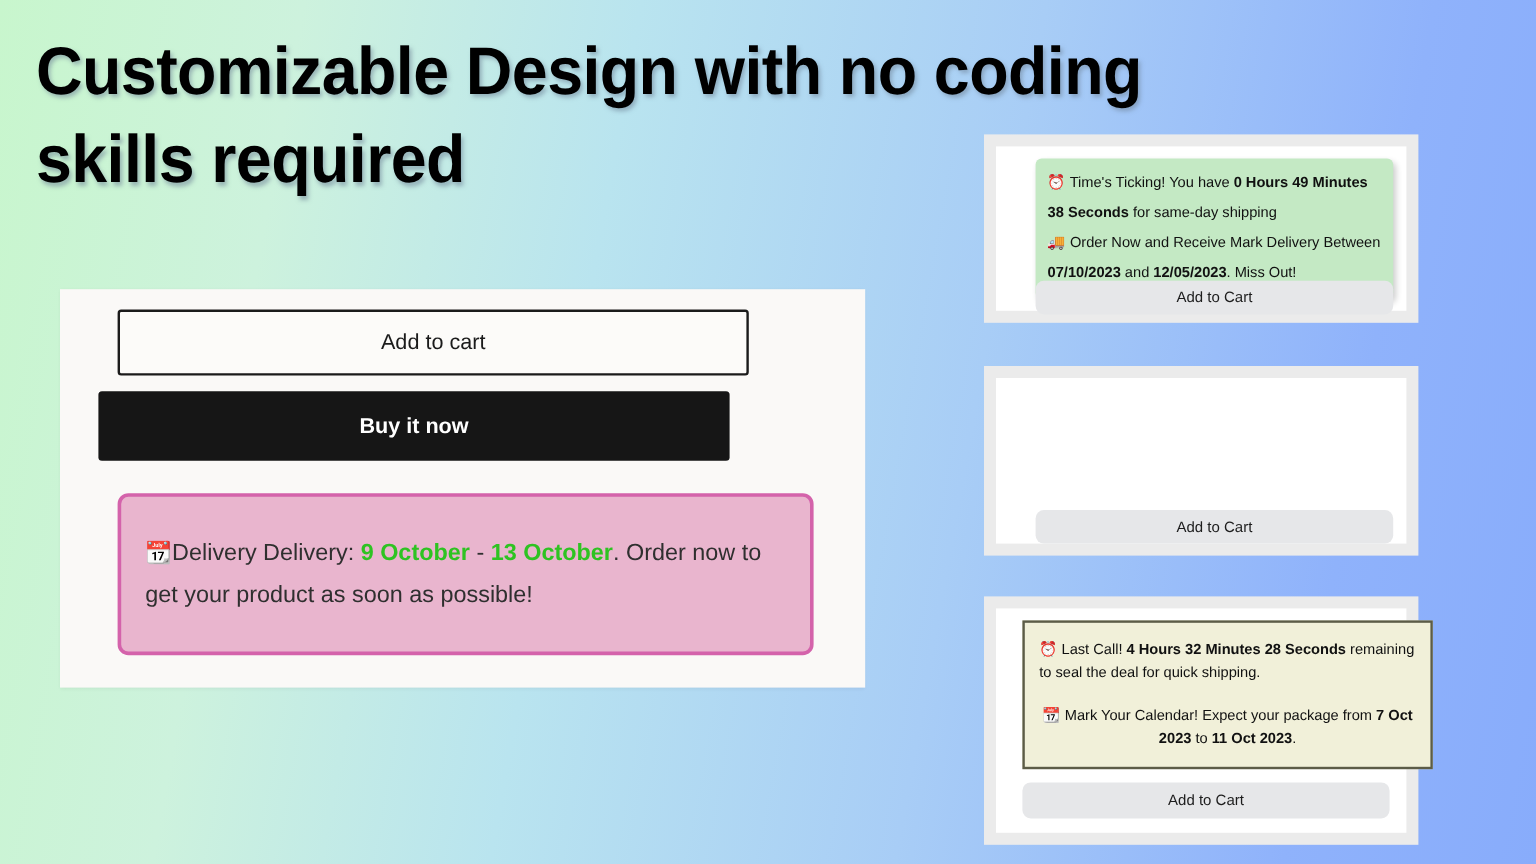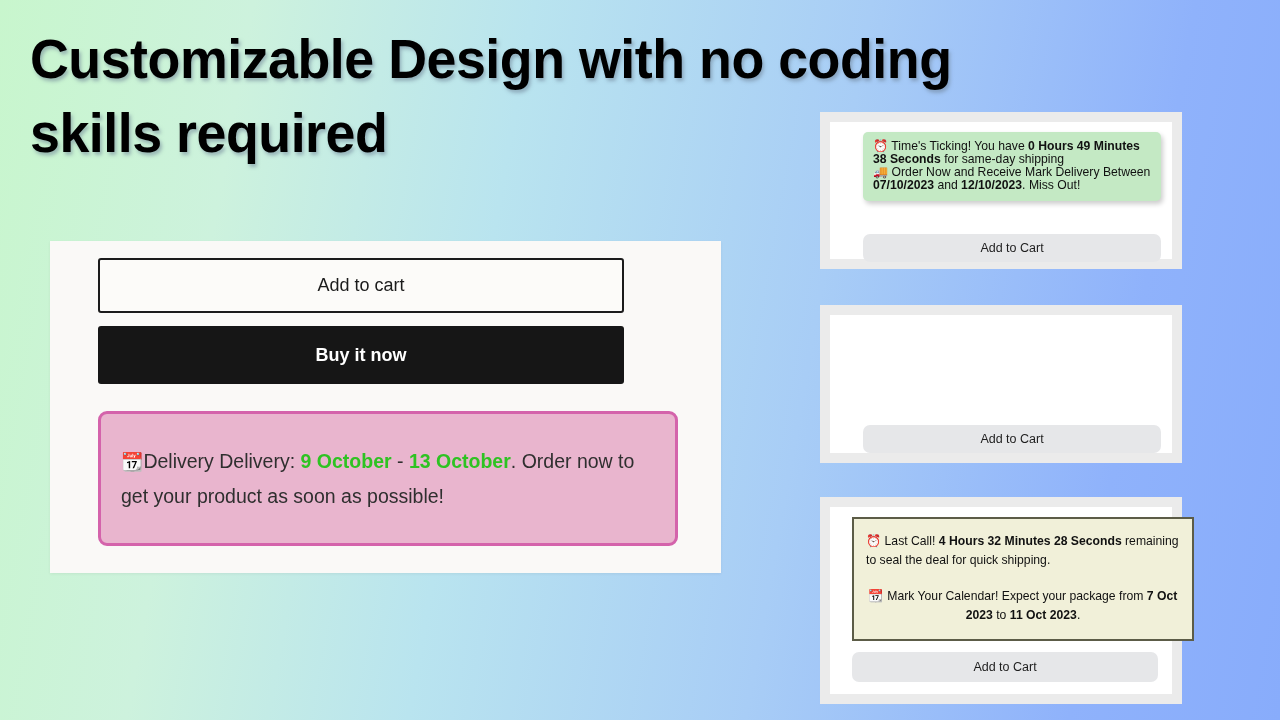--- a/index.html
+++ b/index.html
@@ -58,21 +58,21 @@
     font-size: 18px;
     color: #1b1b1b;
     display: flex;
     align-items: center;
     justify-content: center;
     cursor: pointer;
   }
 
   .btn-buy-now {
     position: absolute;
-    left: 48px;
+    left: 32px;
     top: 85px;
     width: 526px;
     height: 58px;
     background: #161616;
     border: none;
     border-radius: 3px;
     font-family: "Liberation Sans", sans-serif;
     font-size: 18px;
     font-weight: bold;
     color: #ffffff;
@@ -125,21 +125,21 @@
   .notice-green {
     position: absolute;
     left: 33px;
     top: 10px;
     width: 298px;
     background: #c4e9c4;
     border-radius: 5px;
     padding: 8px 10px 9px 10px;
     font-family: "Liberation Sans", sans-serif;
     font-size: 12.2px;
-    line-height: 13px;
+    line-height: 25px;
     color: #111111;
     box-shadow: 2px 3px 5px rgba(0,0,0,0.20);
   }
 
   .notice-mint {
     position: absolute;
     left: 38px;
     top: 19px;
     width: 290px;
     background: #9ce4cf;
@@ -209,21 +209,21 @@
 </div>
 
 <div class="preview-card card-1">
   <div class="preview-inner">
 
     <div class="notice-green">
       <span class="emoji">⏰</span>
       <span>Time's Ticking! You have </span><b>0 Hours 49 Minutes 38 Seconds</b><span> for same-day shipping</span>
       <br>
       <span class="emoji">🚚</span>
-      <span>Order Now and Receive Mark Delivery Between </span><b>07/10/2023</b><span> and </span><b>12/10/2023</b><span>. Miss Out!</span>
+      <span>Order Now and Receive Mark Delivery Between </span><b>07/10/2023</b><span> and </span><b>12/05/2023</b><span>. Miss Out!</span>
     </div>
 
     <div class="add-to-cart-pill pill-1">Add to Cart</div>
   </div>
 </div>
 
 <div class="preview-card card-2">
   <div class="preview-inner">
 
 

